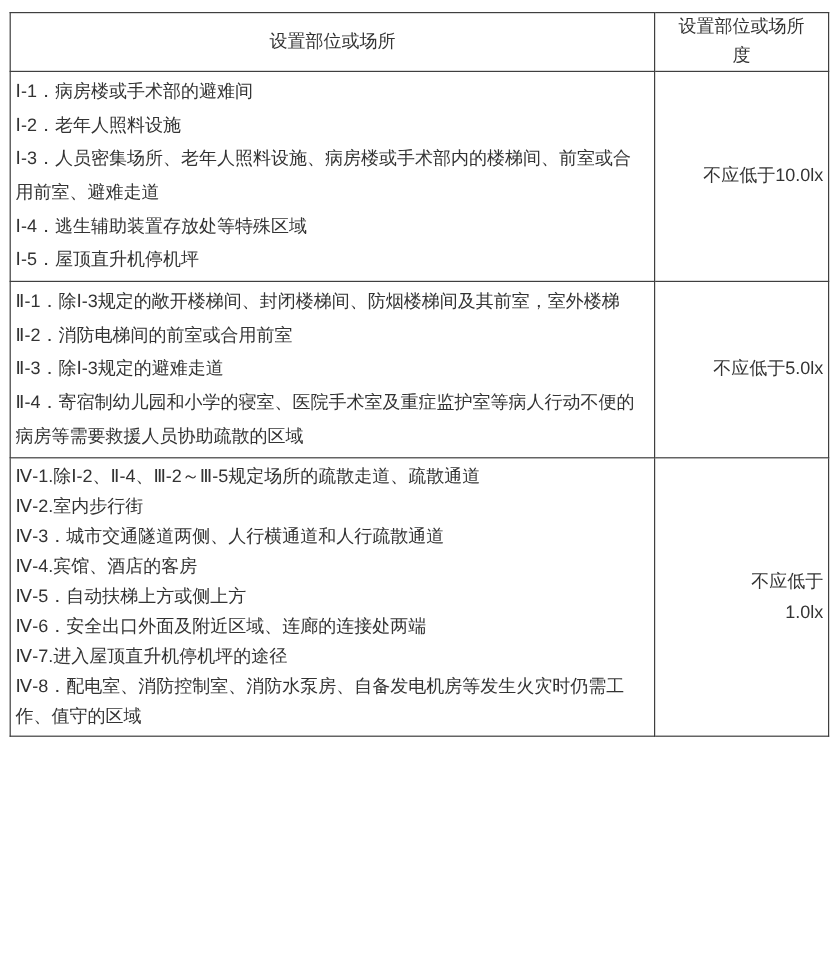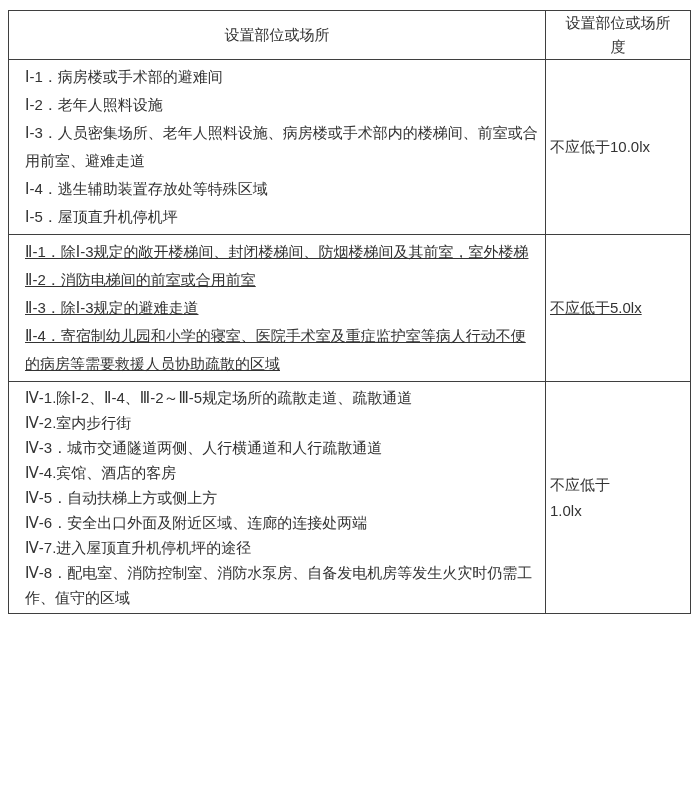--- a/index.html
+++ b/index.html
@@ -34,29 +34,29 @@
     vertical-align: middle;
   }
   tr.header-row { height: 40px; }
   th {
     text-align: center;
     line-height: 24px;
     padding: 0 10px;
   }
   td.items {
     text-align: left;
-    padding: 3px 6px 3px 16px;
+    padding: 3px 6px 3px 4px;
   }
   td.value {
-    text-align: left;
+    text-align: right;
     line-height: 26px;
     padding: 0 4px;
   }
   tr.row-1 { height: 166px; }
-  tr.row-2 { height: 122px; text-decoration: underline; }
+  tr.row-2 { height: 122px; }
   tr.row-3 { height: 176px; }
   tr.row-4 { height: 226px; }
   tr.row-1 td.items, tr.row-2 td.items { line-height: 28px; }
   tr.row-3 td.items, tr.row-4 td.items { line-height: 25px; }
 </style>
 </head>
 <body>
 
 <div class="page">
   <table class="spec-table">

